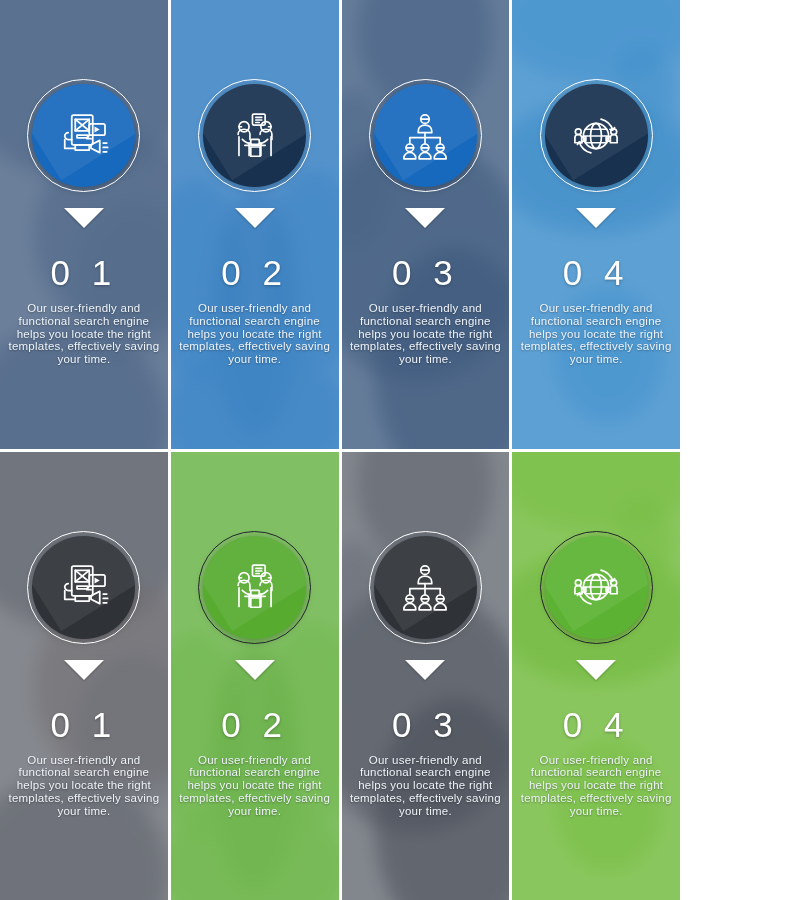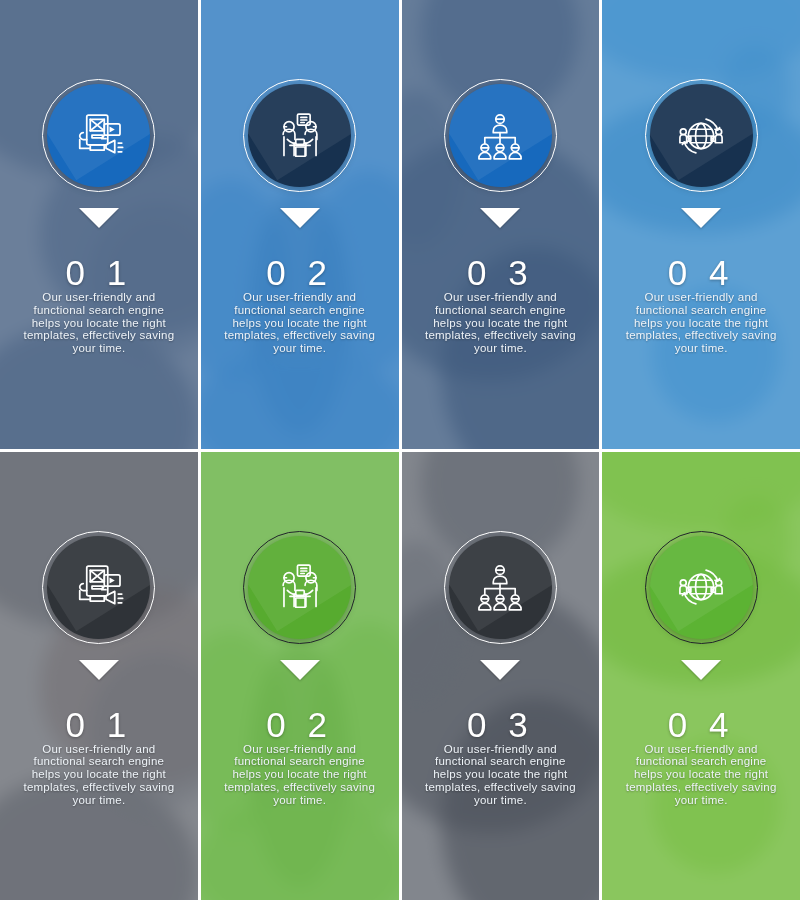--- a/index.html
+++ b/index.html
@@ -2,21 +2,21 @@
 <html><head>
 <meta charset="utf-8">
 <title>Infographic</title>
 <style>
   html,body{margin:0;padding:0;background:#ffffff;}
   body{
     width:800px;height:900px;overflow:hidden;
     font-family:"Liberation Sans","DejaVu Sans",sans-serif;
   }
   .board{
-    width:800px;height:900px;
+    width:680px;height:900px;
     display:grid;
     grid-template-columns:repeat(4,1fr);
     grid-template-rows:repeat(2,1fr);
     gap:3px;
     background:#ffffff;
     box-sizing:border-box;
   }
   .panel{
     position:relative;
     overflow:hidden;
@@ -68,21 +68,21 @@
   .num{
     margin-top:27px;
     color:#ffffff;
     font-size:35px;
     letter-spacing:6px;
     font-weight:400;
     line-height:1;
     text-shadow:0 1px 3px rgba(0,0,0,.3);
   }
   .desc{
-    margin-top:1px;
+    margin-top:12px;
     width:152px;
     color:#eef3f8;
     font-size:11.5px;
     line-height:12.8px;
     text-align:center;
     letter-spacing:.25px;
     text-shadow:0 1px 2px rgba(0,0,0,.33);
   }
 </style>
 <style>[data-name="badge-circle-1-top"]::after{border-color:#ffffff;}</style><style>[data-name="badge-circle-2-top"]::after{border-color:#ffffff;}</style><style>[data-name="badge-circle-3-top"]::after{border-color:#ffffff;}</style><style>[data-name="badge-circle-4-top"]::after{border-color:#ffffff;}</style><style>[data-name="badge-circle-1-bottom"]::after{border-color:#ffffff;}</style><style>[data-name="badge-circle-2-bottom"]::after{border-color:#22262b;}</style><style>[data-name="badge-circle-3-bottom"]::after{border-color:#ffffff;}</style><style>[data-name="badge-circle-4-bottom"]::after{border-color:#22262b;}</style></head>

